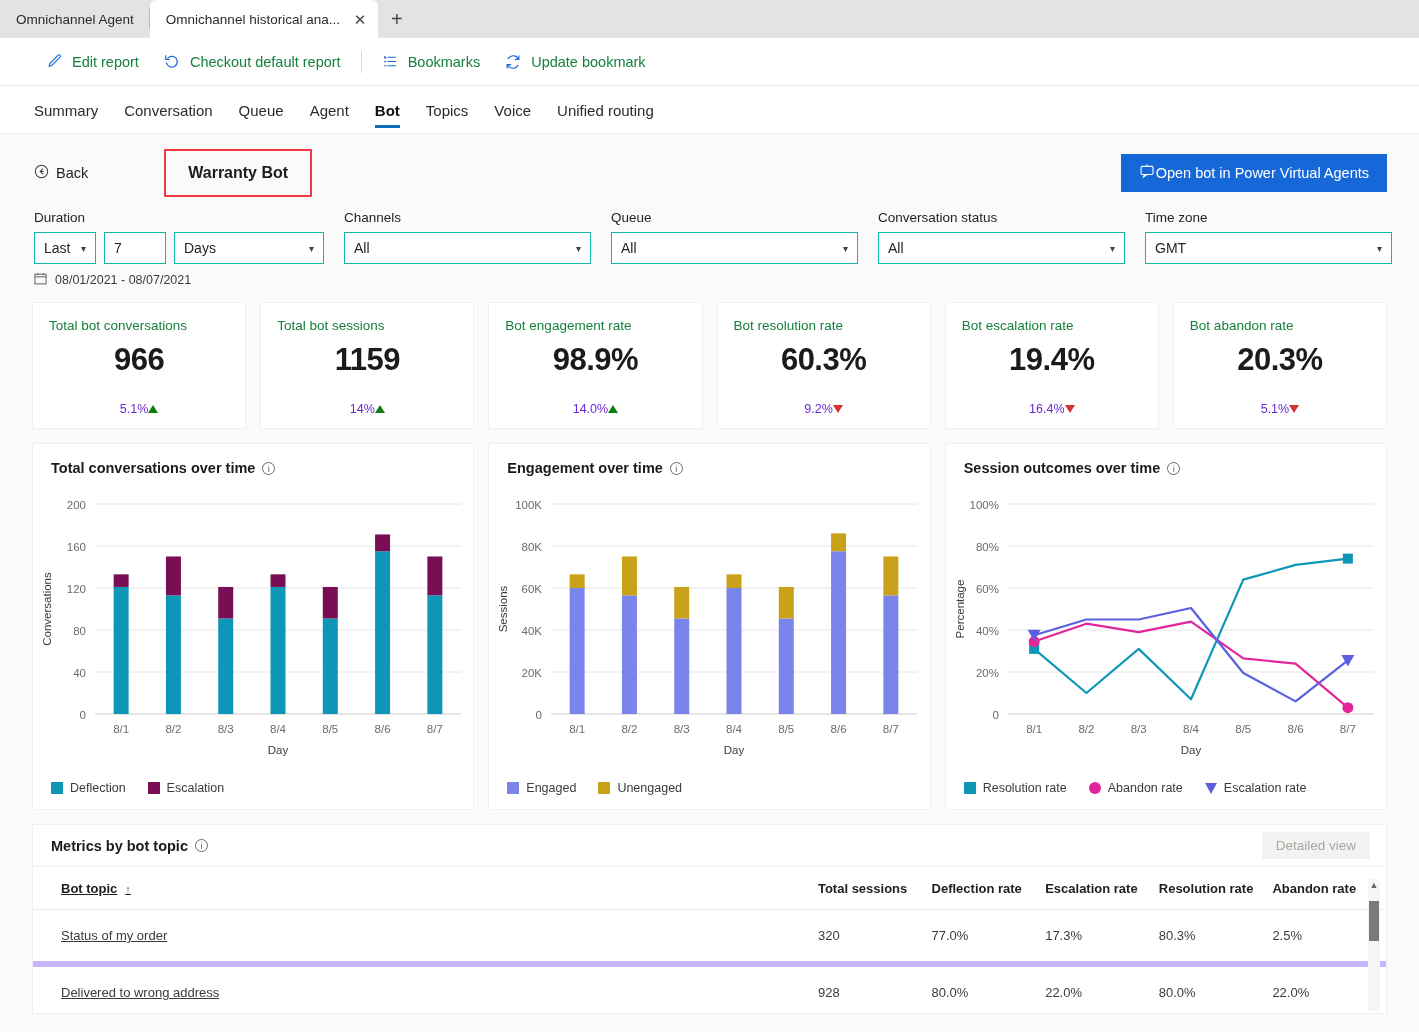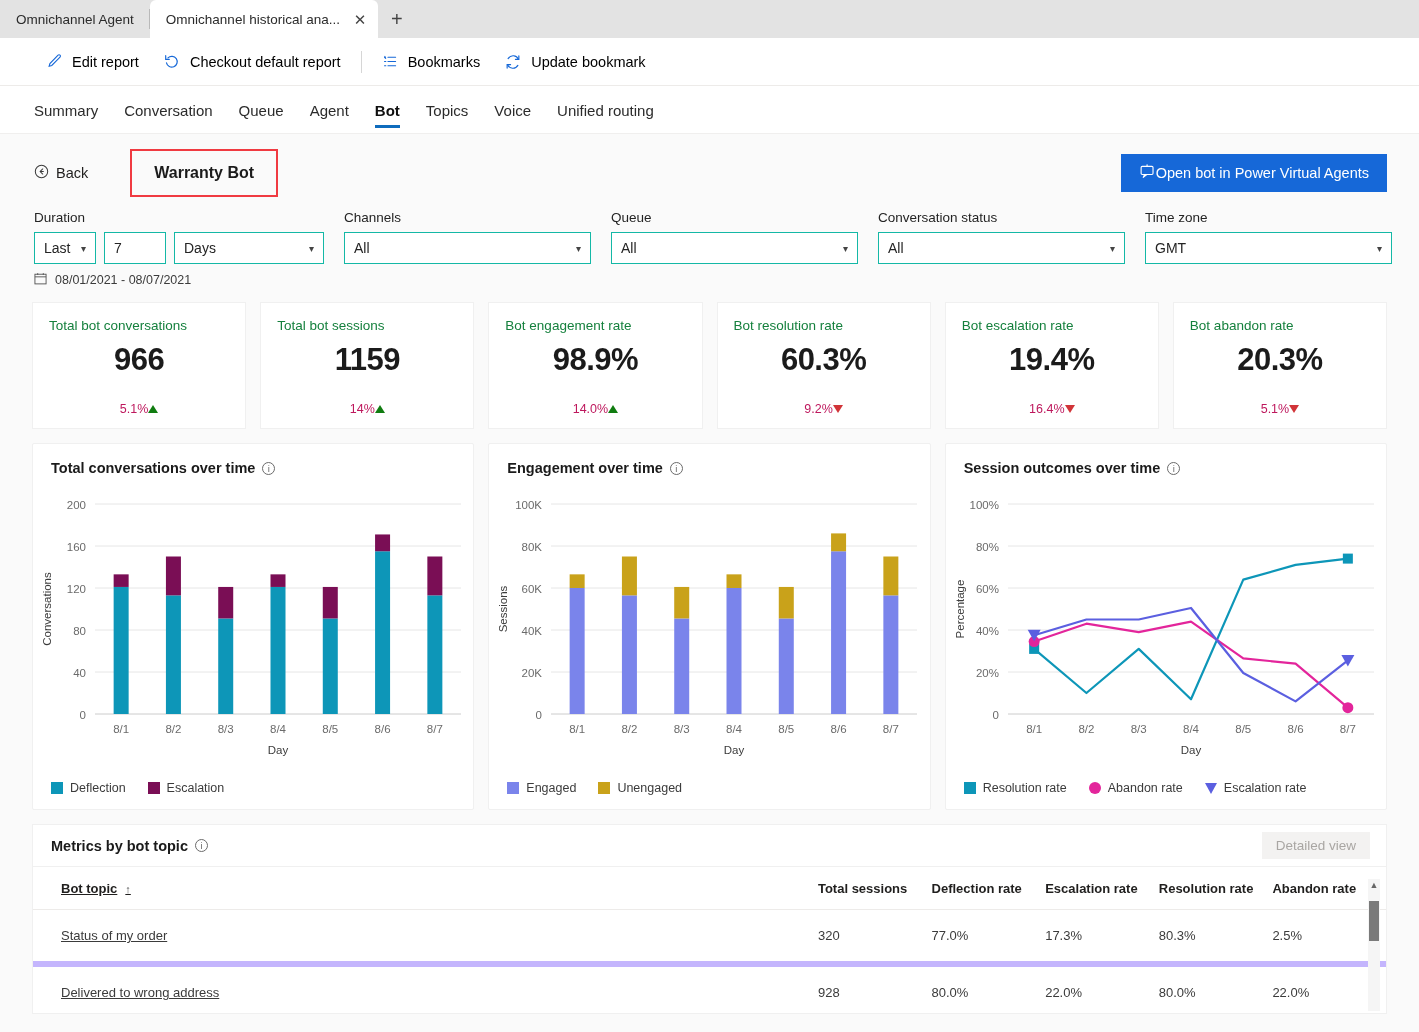--- a/index.html
+++ b/index.html
@@ -43,21 +43,21 @@
 
   
   .cmdbar {
     height: 48px; background: #ffffff;
     display: flex; align-items: center;
     padding-left: 34px; gap: 0px;
     border-bottom: 1px solid #edebe9;
   }
   .cmd {
     display: flex; align-items: center; gap: 9px;
-    font-size: 14.5px; color: #000000;
+    font-size: 14.5px; color: #15803d;
     padding: 6px 12px; white-space: nowrap;
   }
   .cmd svg { display: block; }
   .cmdsep { width: 1px; height: 22px; background: #d6d6d6; margin: 0 8px; }
 
   
   .navtabs {
     height: 48px; display: flex; align-items: center;
     padding-left: 34px; gap: 26px;
     background: #ffffff;
@@ -75,21 +75,21 @@
 
   
   .page { background: #fafafa; height: 898px; position: relative; }
 
   .toprow {
     display: flex; align-items: center;
     padding: 16px 32px 0 34px; height: 62px;
   }
   .backlink { display: flex; align-items: center; gap: 7px; font-size: 14.5px; color: #201f1e; }
   .botname-box {
-    margin-left: 42px;
+    margin-left: 76px;
     border: 2.5px solid #f03a41;
     padding: 13px 22px;
     background: #fafafa;
   }
   .botname { font-size: 16px; font-weight: bold; color: #1b1b1b; white-space: nowrap; }
   .pva-btn {
     margin-left: auto;
     background: #1668d8; color: #fff;
     display: flex; align-items: center; 
     font-size: 14.5px; padding: 9px 18px;
@@ -122,21 +122,21 @@
 
   
   .kpis { display: flex; gap: 14px; padding: 14px 32px 0 32px; }
   .kpi {
     flex: 1; background: #fff; border: 1px solid #f0f0f0;
     height: 127px; padding: 15px 16px 12px;
     display: flex; flex-direction: column; align-items: center;
   }
   .kpi-title { font-size: 13.5px; color: #15803d; align-self: flex-start; }
   .kpi-value { font-size: 31px; font-weight: 600; color: #1b1b1b; margin-top: 9px; letter-spacing: -0.5px; }
-  .kpi-delta { margin-top: auto; display: flex; align-items: center; gap: 0; font-size: 12.5px; color: #be185d; }
+  .kpi-delta { margin-top: auto; display: flex; align-items: center; gap: 0; font-size: 12.5px; color: #6d28d9; }
   .tri-up { width: 0; height: 0; border-left: 5.5px solid transparent; border-right: 5.5px solid transparent; border-bottom: 8px solid #107c10; }
   .tri-dn { width: 0; height: 0; border-left: 5.5px solid transparent; border-right: 5.5px solid transparent; border-top: 8px solid #d13438; }
 
   
   .charts { display: flex; gap: 14px; padding: 14px 32px 0 32px; }
   .chartcard {
     flex: 1; background: #fff; border: 1px solid #f0f0f0; border-radius: 2px;
     height: 367px; padding: 16px 18px 12px; position: relative;
   }
   .chart-title { font-size: 14.5px; font-weight: 600; color: #1b1b1b; display: flex; align-items: center; gap: 7px; }

